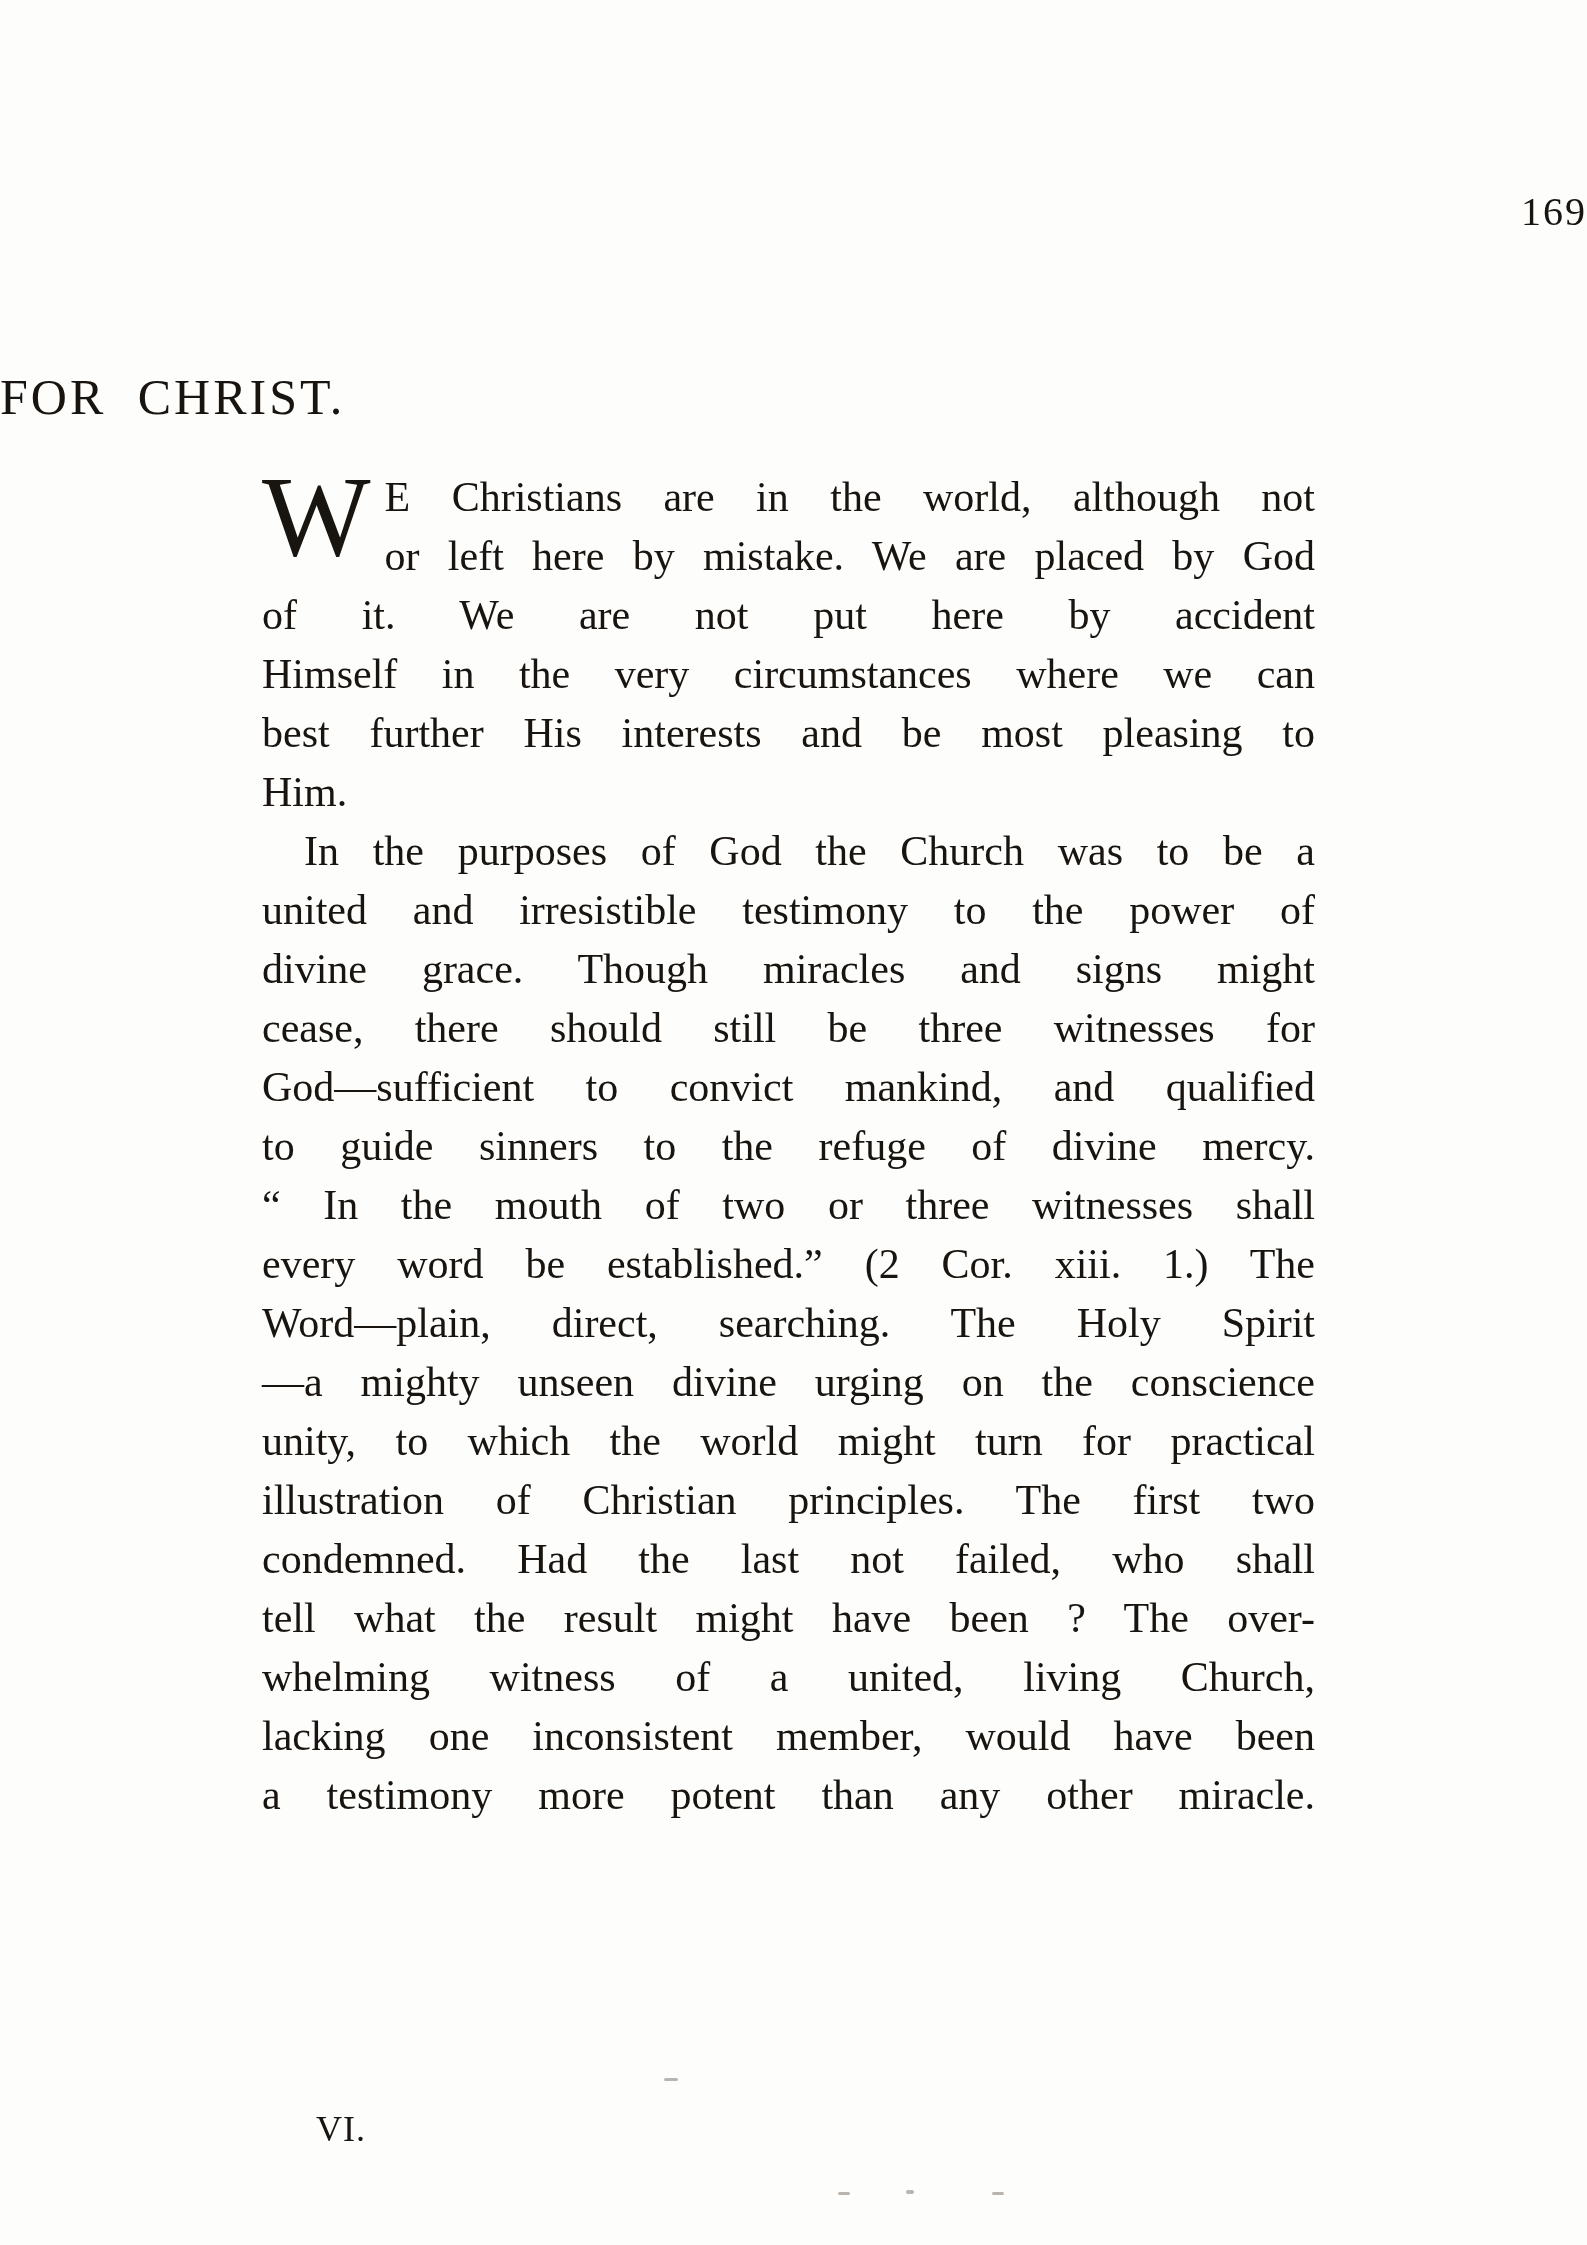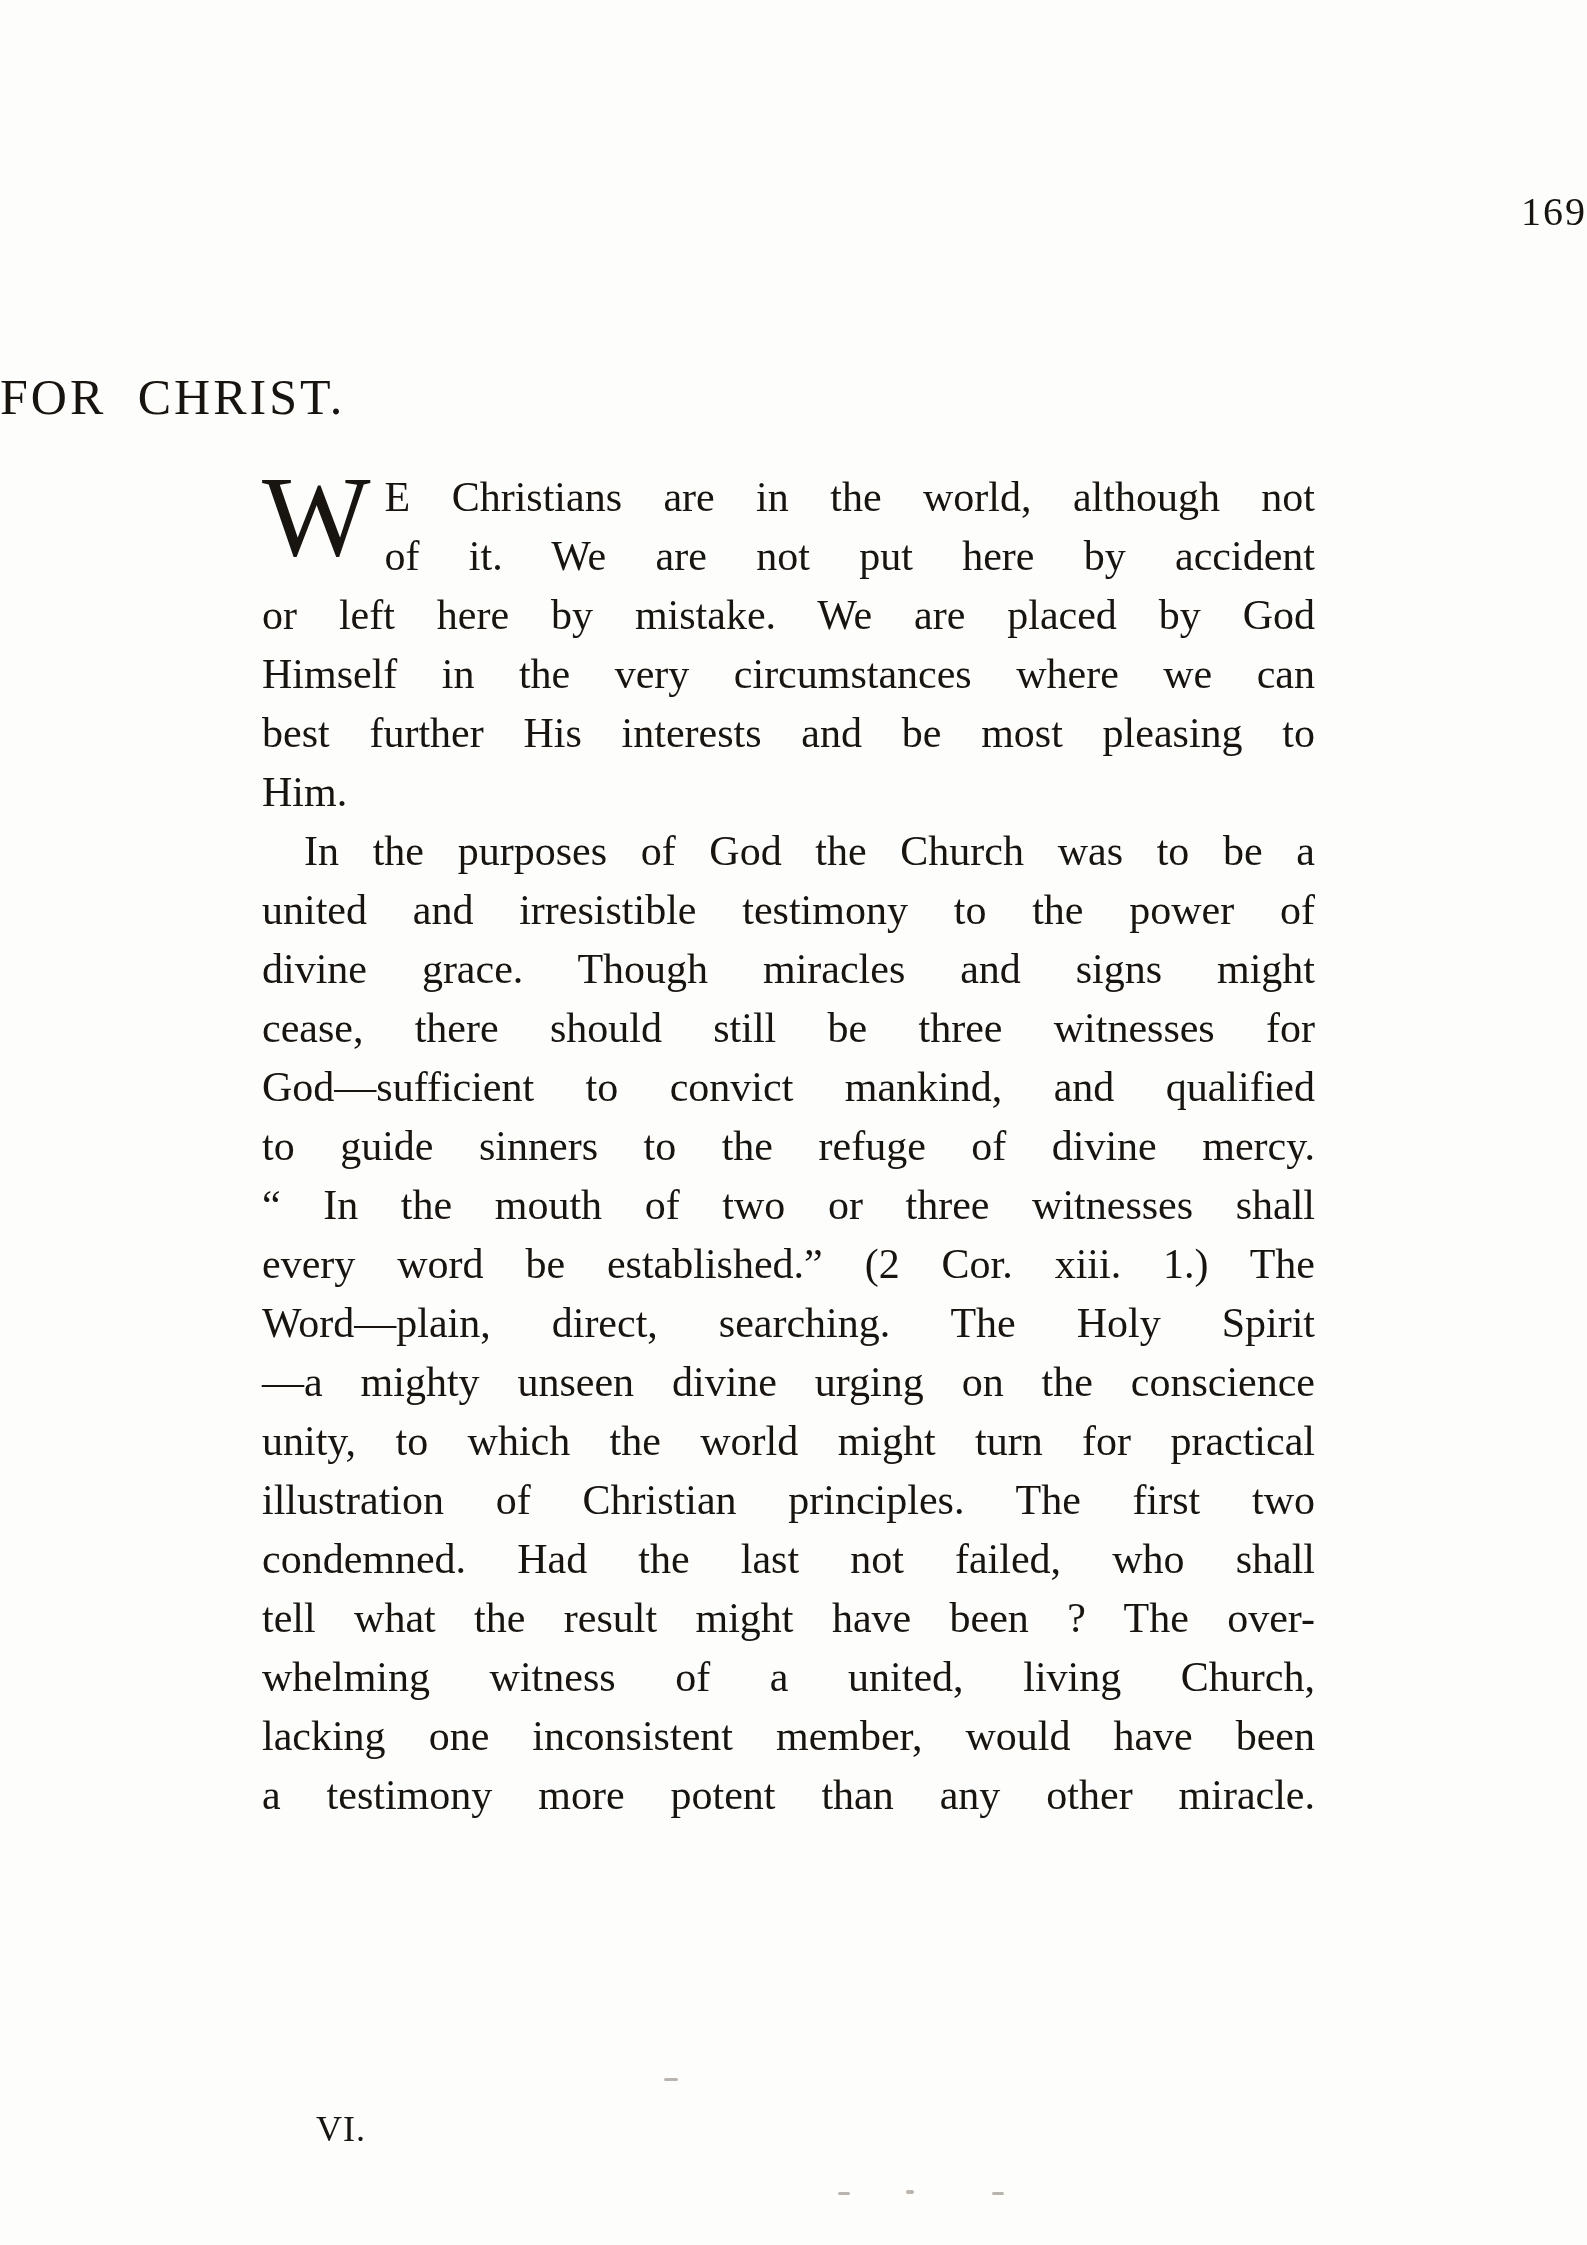--- a/index.html
+++ b/index.html
@@ -90,22 +90,22 @@
 </head>
 <body>
 
 <div class="page">
   <div class="page-number">169</div>
   <div class="page-title">FOR CHRIST.</div>
   <div class="text-block">
       <div class="paragraph">
         <span class="drop-cap">W</span>
         <div class="line">E Christians are in the world, although not</div>
+        <div class="line">or left here by mistake. We are placed by God</div>
         <div class="line">of it. We are not put here by accident</div>
-        <div class="line">or left here by mistake. We are placed by God</div>
         <div class="line">Himself in the very circumstances where we can</div>
         <div class="line">best further His interests and be most pleasing to</div>
         <div class="line flush">Him.</div>
       </div>
       <div class="paragraph">
         <div class="line indent">In the purposes of God the Church was to be a</div>
         <div class="line">united and irresistible testimony to the power of</div>
         <div class="line">divine grace. Though miracles and signs might</div>
         <div class="line">cease, there should still be three witnesses for</div>
         <div class="line">God—sufficient to convict mankind, and qualified</div>

